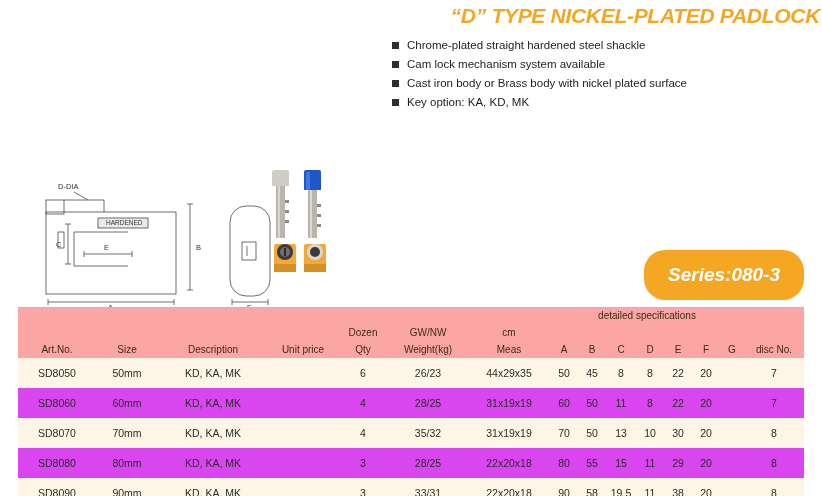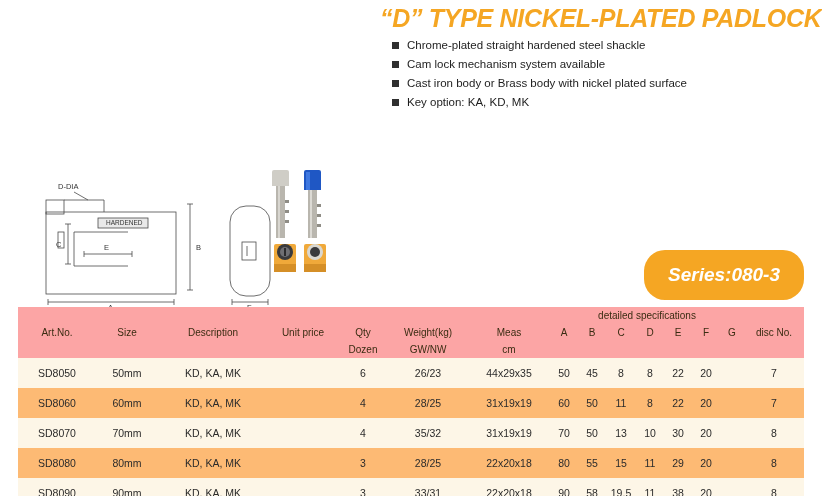--- a/index.html
+++ b/index.html
@@ -12,22 +12,22 @@
     font-family: "Liberation Sans", sans-serif;
     overflow: hidden;
   }
 
   
   #title {
     position: absolute;
     left: 380px;
     top: 4px;
     width: 440px;
-    text-align: left;
-    font-size: 25px;
+    text-align: right;
+    font-size: 21px;
     font-weight: bold;
     font-style: italic;
     letter-spacing: -0.3px;
     color: #F5A623;
     white-space: nowrap;
   }
 
   #features {
     position: absolute;
     left: 392px;
@@ -96,21 +96,21 @@
   }
   #spec-table td, #spec-table th {
     padding: 0;
     text-align: center;
     font-weight: normal;
   }
   thead tr.head-row { height: 17px; background: #fca5a5; }
   thead td { font-size: 10px; color: #3a2c12; }
   tbody tr { height: 30px; }
   tbody tr.odd  { background: #FDF6E7; padding-left: 20px; }
-  tbody tr.even { background: #fdba74; }
+  tbody tr.even { background: #d946ef; }
   td.art { text-align: left; padding-left: 10px; }
   td.size { text-align: left; padding-left: 4px; }
   td.desc { text-align: left; padding-left: 12px; }
   .detail-group-label { font-size: 10px; color: #3a2c12; }
 </style>
 </head>
 <body>
 
 <div id="title">“D” TYPE NICKEL-PLATED PADLOCK</div>
 
@@ -237,53 +237,53 @@
       <col style="width:24px">
     <col style="width:60px">
   </colgroup>
   <thead>
     <tr class="head-row">
       <td colspan="7"></td>
       <td colspan="7" class="detail-group-label">detailed specifications</td>
       <td></td>
     </tr>
     <tr class="head-row">
+      <td></td>
+        <td></td>
+        <td></td>
+        <td></td>
+      <td>Dozen</td>
+      <td>GW/NW</td>
+      <td>cm</td>
+      <td></td>
+        <td></td>
+        <td></td>
+        <td></td>
+        <td></td>
+        <td></td>
+        <td></td>
+        <td></td>
+    </tr>
+    <tr class="head-row">
       <td class="art">Art.No.</td>
       <td class="size">Size</td>
       <td class="desc">Description</td>
       <td>Unit price</td>
       <td>Qty</td>
       <td>Weight(kg)</td>
       <td>Meas</td>
       <td>A</td>
       <td>B</td>
       <td>C</td>
       <td>D</td>
       <td>E</td>
       <td>F</td>
       <td>G</td>
       <td>disc No.</td>
     </tr>
-    <tr class="head-row">
-      <td></td>
-        <td></td>
-        <td></td>
-        <td></td>
-      <td>Dozen</td>
-      <td>GW/NW</td>
-      <td>cm</td>
-      <td></td>
-        <td></td>
-        <td></td>
-        <td></td>
-        <td></td>
-        <td></td>
-        <td></td>
-        <td></td>
-    </tr>
   </thead>
   <tbody>
     <tr class="odd">
       <td class="art">SD8050</td>
       <td class="size">50mm</td>
       <td class="desc">KD, KA, MK</td>
       <td></td>
       <td>6</td>
       <td>26/23</td>
       <td>44x29x35</td>

